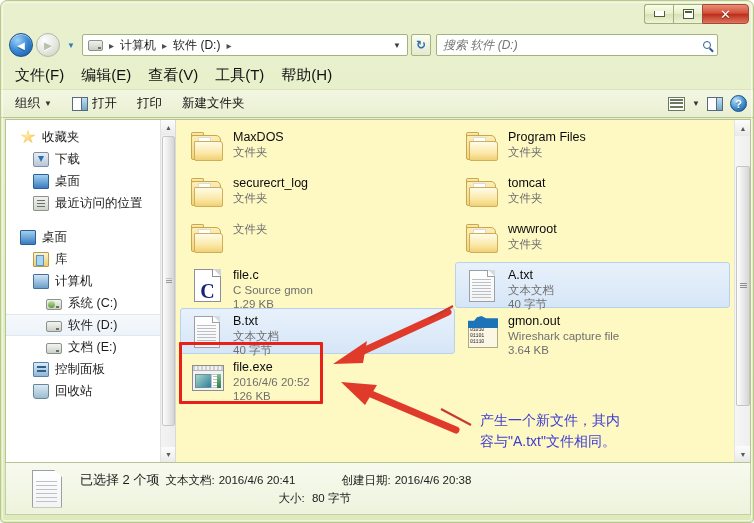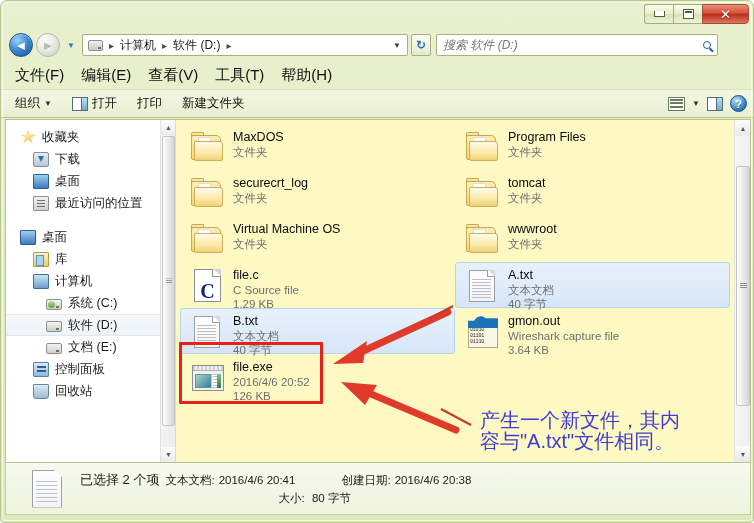--- a/index.html
+++ b/index.html
@@ -432,21 +432,21 @@
   
   .annot-layer {
     position:absolute; left:0; top:0; width:754px; height:523px;
     pointer-events:none;
   }
   .annot-box {
     position:absolute; border: 3px solid #e8201a; border-radius: 1px;
   }
   .annot-text {
     position:absolute;
-    font-size: 20px; line-height: 21px; color: #3c3cd2;
+    font-size: 14px; line-height: 21px; color: #3c3cd2;
     font-family: "Liberation Sans","DejaVu Sans",sans-serif;
     white-space: pre;
   }
 
   
   .statusbar {
     position: absolute; left: 4px; top: 462px; width: 746px; height: 52px;
     background: linear-gradient(180deg,#f7faee 0%,#eef3dd 100%);
     border: 1px solid #c3cfa4; border-top: none;
     display: flex; align-items: center; padding-left: 26px;
@@ -673,21 +673,20 @@
         <div class="fileitem">
           <span class="fi-icon">
             <span class="folder">
                 <span class="tab"></span>
                 <span class="back"></span>
                 <span class="paper"></span>
                 <span class="front"></span>
               </span>
           </span>
           <span class="fi-text">
-            <span class="fi-name">Virtual Machine OS</span>
             <span class="fi-meta">文件夹</span>
           </span>
         </div>
 
         <div class="fileitem">
           <span class="fi-icon">
             <span class="folder">
                 <span class="tab"></span>
                 <span class="back"></span>
                 <span class="paper"></span>
@@ -703,21 +702,21 @@
         <div class="fileitem">
           <span class="fi-icon">
             <span class="cicon">
                 <span class="sheet"></span>
                 <span class="fold"></span>
                 <span class="cl">C</span>
               </span>
           </span>
           <span class="fi-text">
             <span class="fi-name">file.c</span>
-            <span class="fi-meta">C Source file</span>
+            <span class="fi-meta">C Source gmon</span>
             <span class="fi-meta">1.29 KB</span>
           </span>
         </div>
 
         <div class="fileitem sel">
           <span class="fi-icon">
             <span class="docicon">
                 <span class="sheet"></span>
                 <span class="fold"></span>
                 <span class="lines"></span>

